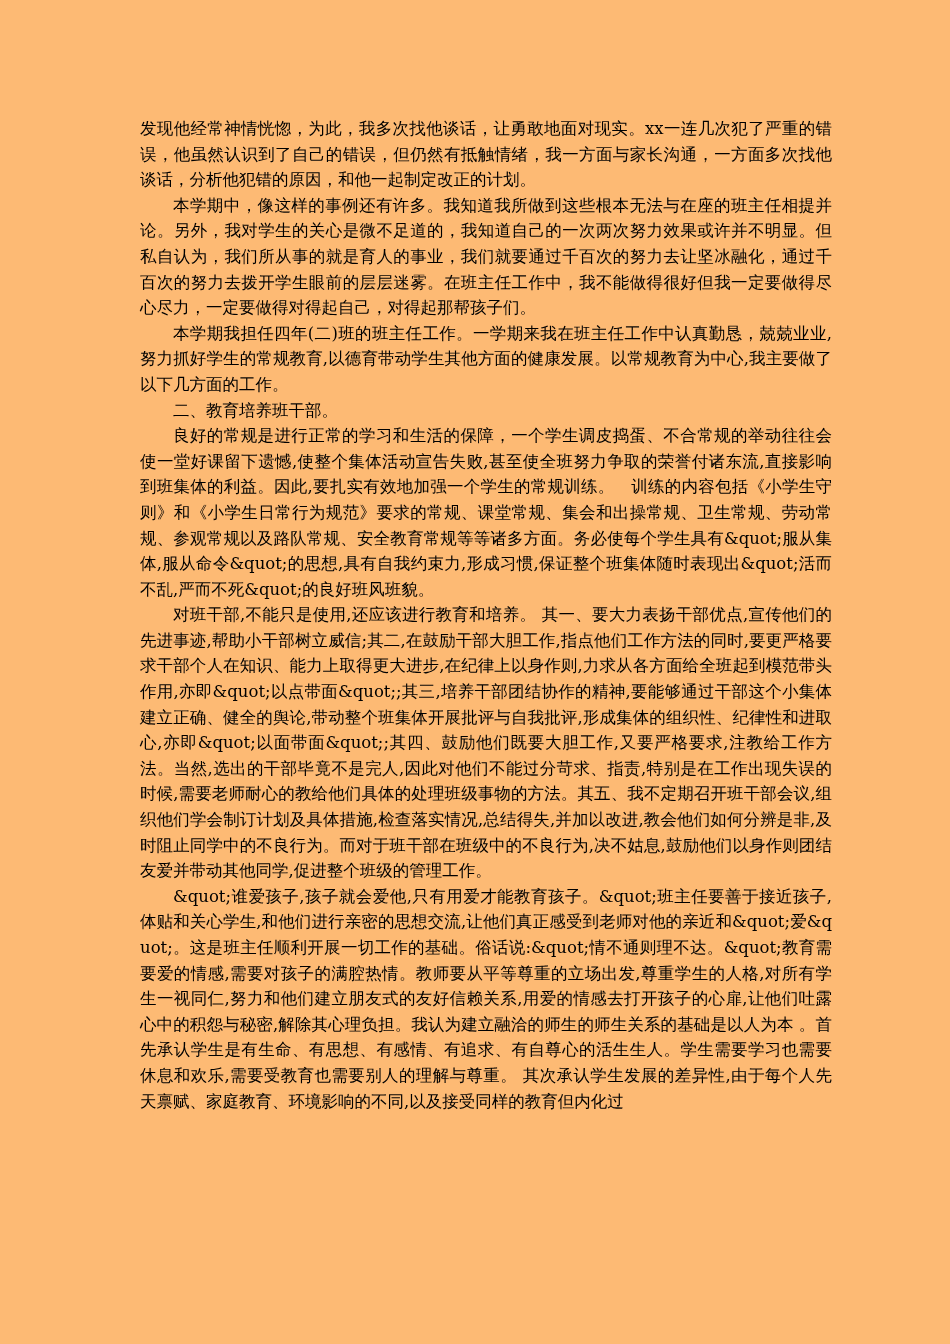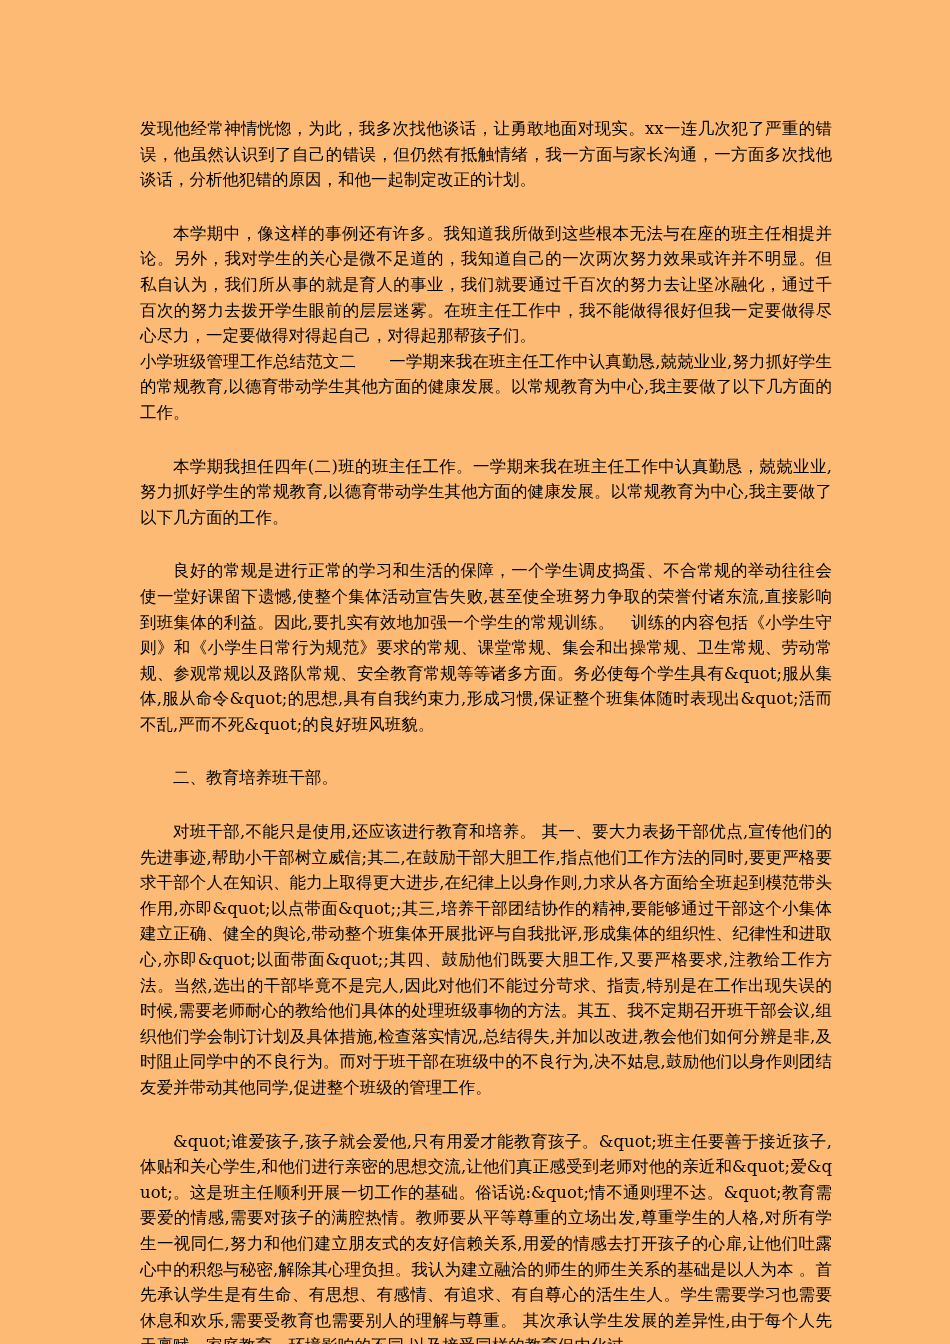--- a/index.html
+++ b/index.html
@@ -31,30 +31,28 @@
     padding: 0;
     font-size: 16.5px;
     line-height: 25.6px;
     text-align: justify;
     text-justify: inter-ideograph;
     word-break: break-all;
     color: #000000;
   }
   .content p.indent {
     text-indent: 2em;
-    margin-top: 28px;
   }
 </style>
 </head>
 <body>
 
 <div class="page">
   <div class="content">
     <p>发现他经常神情恍惚，为此，我多次找他谈话，让勇敢地面对现实。xx一连几次犯了严重的错误，他虽然认识到了自己的错误，但仍然有抵触情绪，我一方面与家长沟通，一方面多次找他谈话，分析他犯错的原因，和他一起制定改正的计划。</p>
     <p class="indent">本学期中，像这样的事例还有许多。我知道我所做到这些根本无法与在座的班主任相提并论。另外，我对学生的关心是微不足道的，我知道自己的一次两次努力效果或许并不明显。但私自认为，我们所从事的就是育人的事业，我们就要通过千百次的努力去让坚冰融化，通过千百次的努力去拨开学生眼前的层层迷雾。在班主任工作中，我不能做得很好但我一定要做得尽心尽力，一定要做得对得起自己，对得起那帮孩子们。</p>
-    <p>小学班级管理工作总结范文二　　一学期来我在班主任工作中认真勤恳,兢兢业业,努力抓好学生的常规教育,以德育带动学生其他方面的健康发展。以常规教育为中心,我主要做了以下几方面的工作。</p>
     <p class="indent">本学期我担任四年(二)班的班主任工作。一学期来我在班主任工作中认真勤恳，兢兢业业,努力抓好学生的常规教育,以德育带动学生其他方面的健康发展。以常规教育为中心,我主要做了以下几方面的工作。</p>
+    <p class="indent">二、教育培养班干部。</p>
     <p class="indent">良好的常规是进行正常的学习和生活的保障，一个学生调皮捣蛋、不合常规的举动往往会使一堂好课留下遗憾,使整个集体活动宣告失败,甚至使全班努力争取的荣誉付诸东流,直接影响到班集体的利益。因此,要扎实有效地加强一个学生的常规训练。　训练的内容包括《小学生守则》和《小学生日常行为规范》要求的常规、课堂常规、集会和出操常规、卫生常规、劳动常规、参观常规以及路队常规、安全教育常规等等诸多方面。务必使每个学生具有&amp;quot;服从集体,服从命令&amp;quot;的思想,具有自我约束力,形成习惯,保证整个班集体随时表现出&amp;quot;活而不乱,严而不死&amp;quot;的良好班风班貌。</p>
-    <p class="indent">二、教育培养班干部。</p>
     <p class="indent">对班干部,不能只是使用,还应该进行教育和培养。 其一、要大力表扬干部优点,宣传他们的先进事迹,帮助小干部树立威信;其二,在鼓励干部大胆工作,指点他们工作方法的同时,要更严格要求干部个人在知识、能力上取得更大进步,在纪律上以身作则,力求从各方面给全班起到模范带头作用,亦即&amp;quot;以点带面&amp;quot;;其三,培养干部团结协作的精神,要能够通过干部这个小集体建立正确、健全的舆论,带动整个班集体开展批评与自我批评,形成集体的组织性、纪律性和进取心,亦即&amp;quot;以面带面&amp;quot;;其四、鼓励他们既要大胆工作,又要严格要求,注教给工作方法。当然,选出的干部毕竟不是完人,因此对他们不能过分苛求、指责,特别是在工作出现失误的时候,需要老师耐心的教给他们具体的处理班级事物的方法。其五、我不定期召开班干部会议,组织他们学会制订计划及具体措施,检查落实情况,总结得失,并加以改进,教会他们如何分辨是非,及时阻止同学中的不良行为。而对于班干部在班级中的不良行为,决不姑息,鼓励他们以身作则团结友爱并带动其他同学,促进整个班级的管理工作。</p>
     <p class="indent">&amp;quot;谁爱孩子,孩子就会爱他,只有用爱才能教育孩子。&amp;quot;班主任要善于接近孩子,体贴和关心学生,和他们进行亲密的思想交流,让他们真正感受到老师对他的亲近和&amp;quot;爱&amp;quot;。这是班主任顺利开展一切工作的基础。俗话说:&amp;quot;情不通则理不达。&amp;quot;教育需要爱的情感,需要对孩子的满腔热情。教师要从平等尊重的立场出发,尊重学生的人格,对所有学生一视同仁,努力和他们建立朋友式的友好信赖关系,用爱的情感去打开孩子的心扉,让他们吐露心中的积怨与秘密,解除其心理负担。我认为建立融洽的师生的师生关系的基础是以人为本 。首先承认学生是有生命、有思想、有感情、有追求、有自尊心的活生生人。学生需要学习也需要休息和欢乐,需要受教育也需要别人的理解与尊重。 其次承认学生发展的差异性,由于每个人先天禀赋、家庭教育、环境影响的不同,以及接受同样的教育但内化过</p>
   </div>
 </div>
 
 </body></html>

